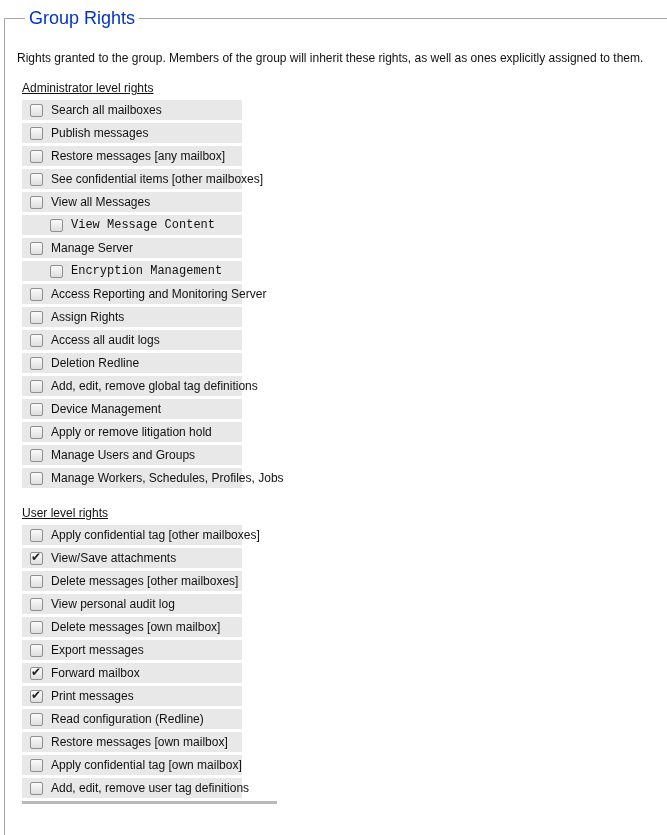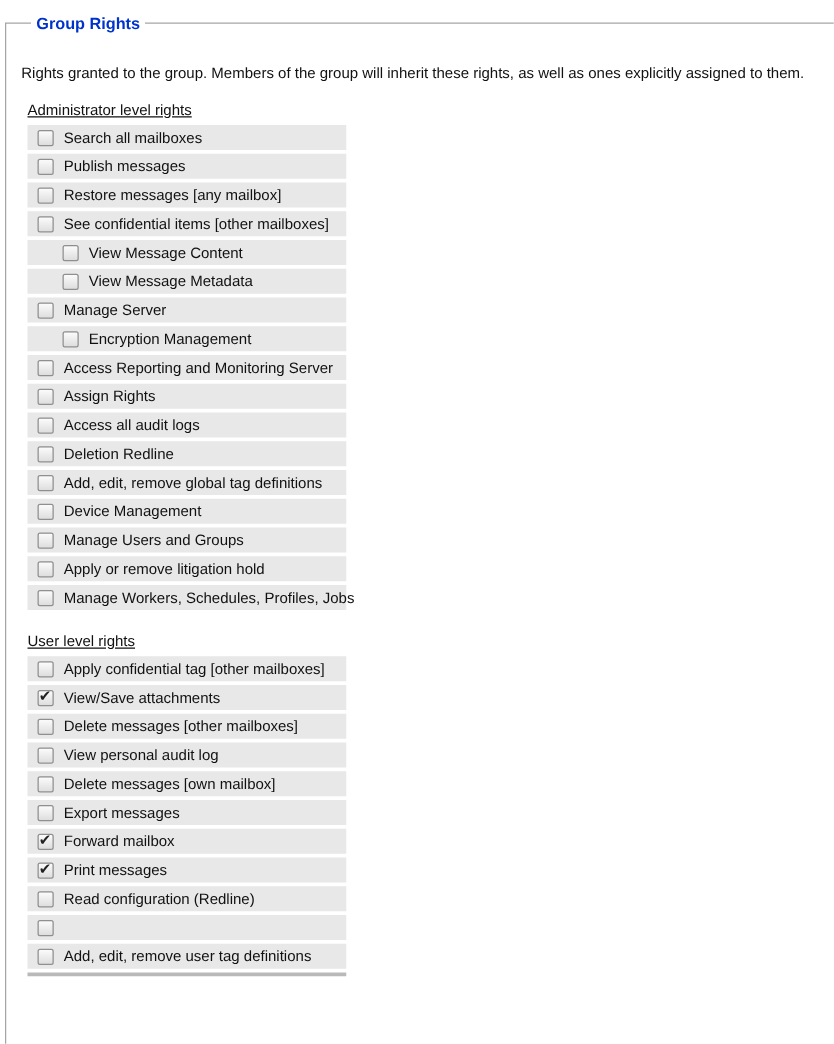--- a/index.html
+++ b/index.html
@@ -7,36 +7,36 @@
     width:667px;height:835px;overflow:hidden;background:#ffffff;
     font-family:"Liberation Sans", sans-serif;font-size:12px;color:#1a1a1a;
     position:relative;
   }
   fieldset.group-rights{
     position:absolute;left:4px;top:11px;width:740px;height:860px;
     border:1px solid #a6a6a6;border-radius:0;margin:0;
     padding:0 0 0 12px;background:#ffffff;
   }
   legend.gr-legend{
-    font-size:13px;font-weight:bold;color:#0033cc;
+    font-size:18px;font-weight:normal;color:#0033cc;
     margin-left:8px;padding:0 4px;line-height:15px;
   }
   .description{
     margin:25px 0 0 0;line-height:14px;color:#111;
   }
   .section-heading{
     margin:19px 0 5px 5px;text-decoration:underline;color:#111;
     line-height:13px;
   }
   .section-heading.first{margin-top:17px;}
   .right-row{
-    width:255px;height:20px;margin:0 0 3px 5px;background:#e8e8e8;
+    width:220px;height:20px;margin:0 0 3px 5px;background:#e8e8e8;
     display:flex;align-items:center;padding-left:8px;box-sizing:border-box;
   }
-  .right-row.indent{padding-left:28px;}
+  .right-row.indent{padding-left:28px;font-family:Liberation Mono, monospace;}
   .cb{
     width:13px;height:13px;box-sizing:border-box;flex:0 0 13px;
     border:1px solid #8f8f8f;border-radius:2px;
     background:linear-gradient(#fbfbfb,#dedede);
     margin-right:8px;position:relative;
   }
   .cb.checked::after{
     content:"\2714";position:absolute;left:0px;top:-2px;
     font-size:12px;color:#222;line-height:13px;
   }
@@ -62,27 +62,27 @@
         <span class="row-label">Publish messages</span>
       </div>
       <div class="right-row">
         <span class="cb"></span>
         <span class="row-label">Restore messages [any mailbox]</span>
       </div>
       <div class="right-row">
         <span class="cb"></span>
         <span class="row-label">See confidential items [other mailboxes]</span>
       </div>
+      <div class="right-row">
+        <span class="cb"></span>
+        <span class="row-label">View all Messages</span>
+      </div>
       <div class="right-row indent">
         <span class="cb"></span>
         <span class="row-label">View Message Content</span>
-      </div>
-      <div class="right-row indent">
-        <span class="cb"></span>
-        <span class="row-label">View Message Metadata</span>
       </div>
       <div class="right-row">
         <span class="cb"></span>
         <span class="row-label">Manage Server</span>
       </div>
       <div class="right-row indent">
         <span class="cb"></span>
         <span class="row-label">Encryption Management</span>
       </div>
       <div class="right-row">
@@ -104,25 +104,25 @@
       <div class="right-row">
         <span class="cb"></span>
         <span class="row-label">Add, edit, remove global tag definitions</span>
       </div>
       <div class="right-row">
         <span class="cb"></span>
         <span class="row-label">Device Management</span>
       </div>
       <div class="right-row">
         <span class="cb"></span>
-        <span class="row-label">Manage Users and Groups</span>
+        <span class="row-label">Apply or remove litigation hold</span>
       </div>
       <div class="right-row">
         <span class="cb"></span>
-        <span class="row-label">Apply or remove litigation hold</span>
+        <span class="row-label">Manage Users and Groups</span>
       </div>
       <div class="right-row">
         <span class="cb"></span>
         <span class="row-label">Manage Workers, Schedules, Profiles, Jobs</span>
       </div>
       <div class="section-heading">User level rights</div>
       <div class="right-row">
         <span class="cb"></span>
         <span class="row-label">Apply confidential tag [other mailboxes]</span>
       </div>
@@ -153,20 +153,25 @@
       <div class="right-row">
         <span class="cb checked"></span>
         <span class="row-label">Print messages</span>
       </div>
       <div class="right-row">
         <span class="cb"></span>
         <span class="row-label">Read configuration (Redline)</span>
       </div>
       <div class="right-row">
         <span class="cb"></span>
+        <span class="row-label">Restore messages [own mailbox]</span>
+      </div>
+      <div class="right-row">
+        <span class="cb"></span>
+        <span class="row-label">Apply confidential tag [own mailbox]</span>
       </div>
       <div class="right-row">
         <span class="cb"></span>
         <span class="row-label">Add, edit, remove user tag definitions</span>
       </div>
       <div class="partial-row"></div>
     </div>
 </fieldset>
 
 </body></html>

